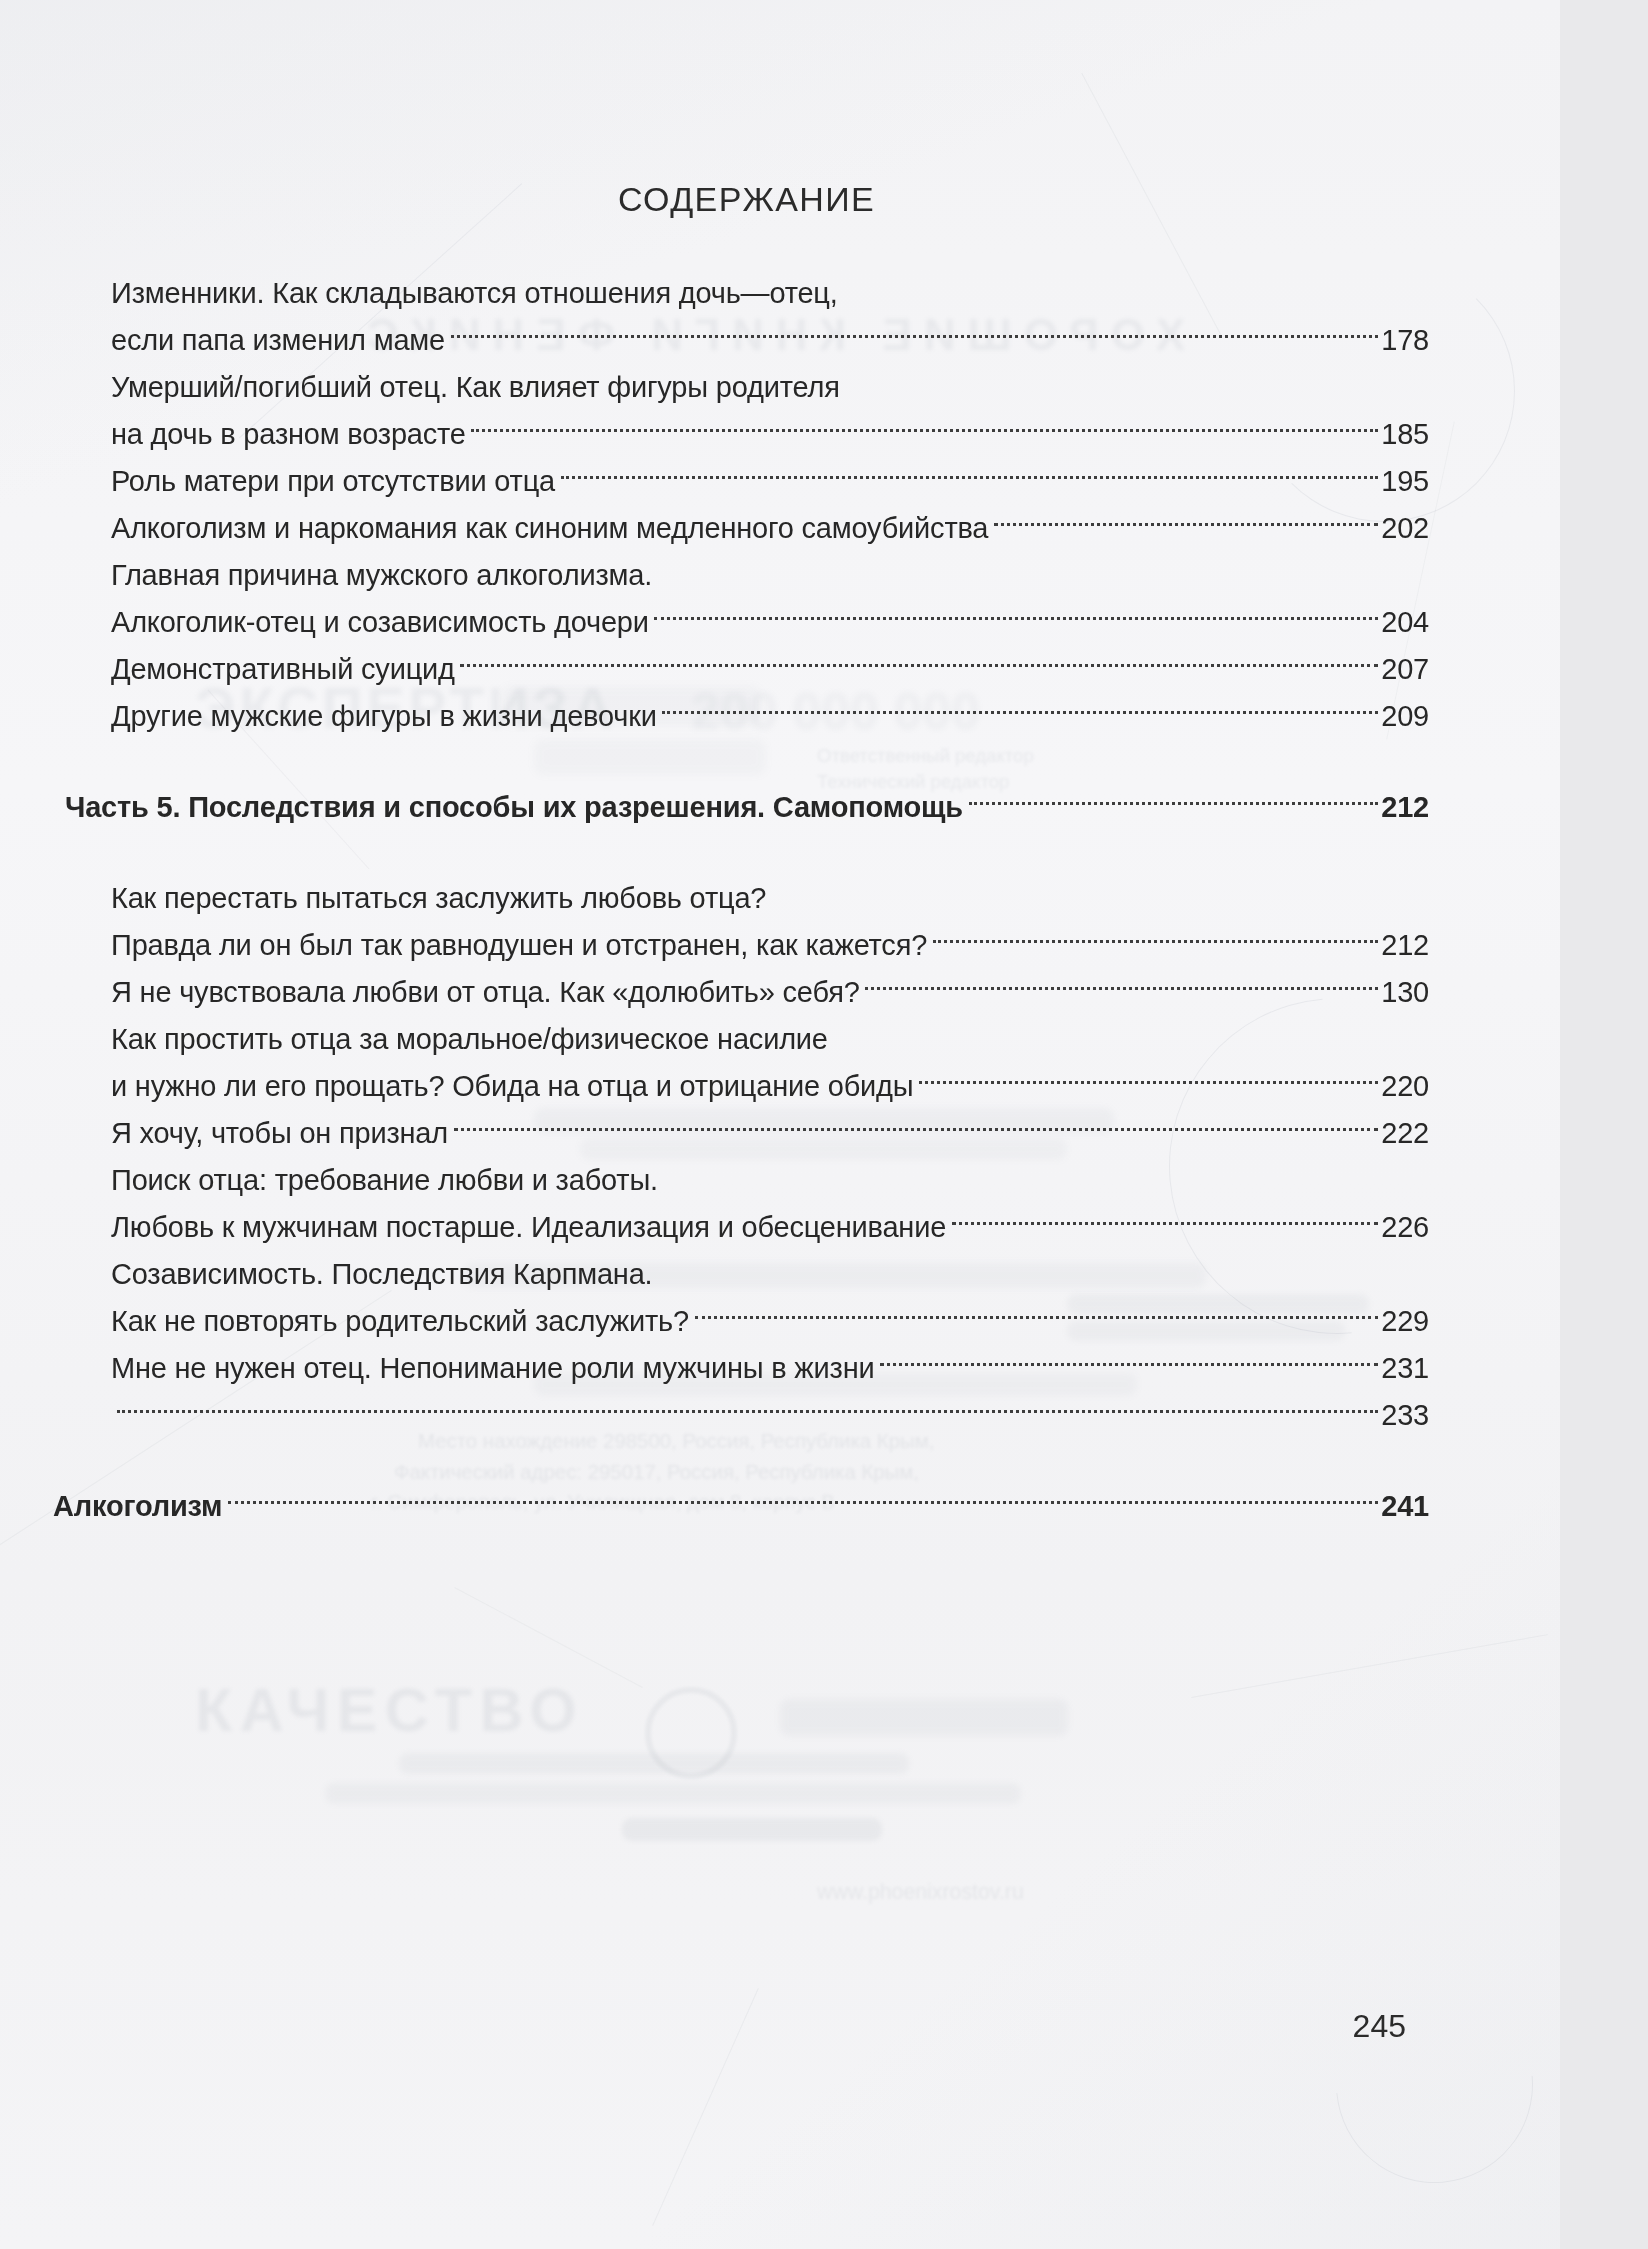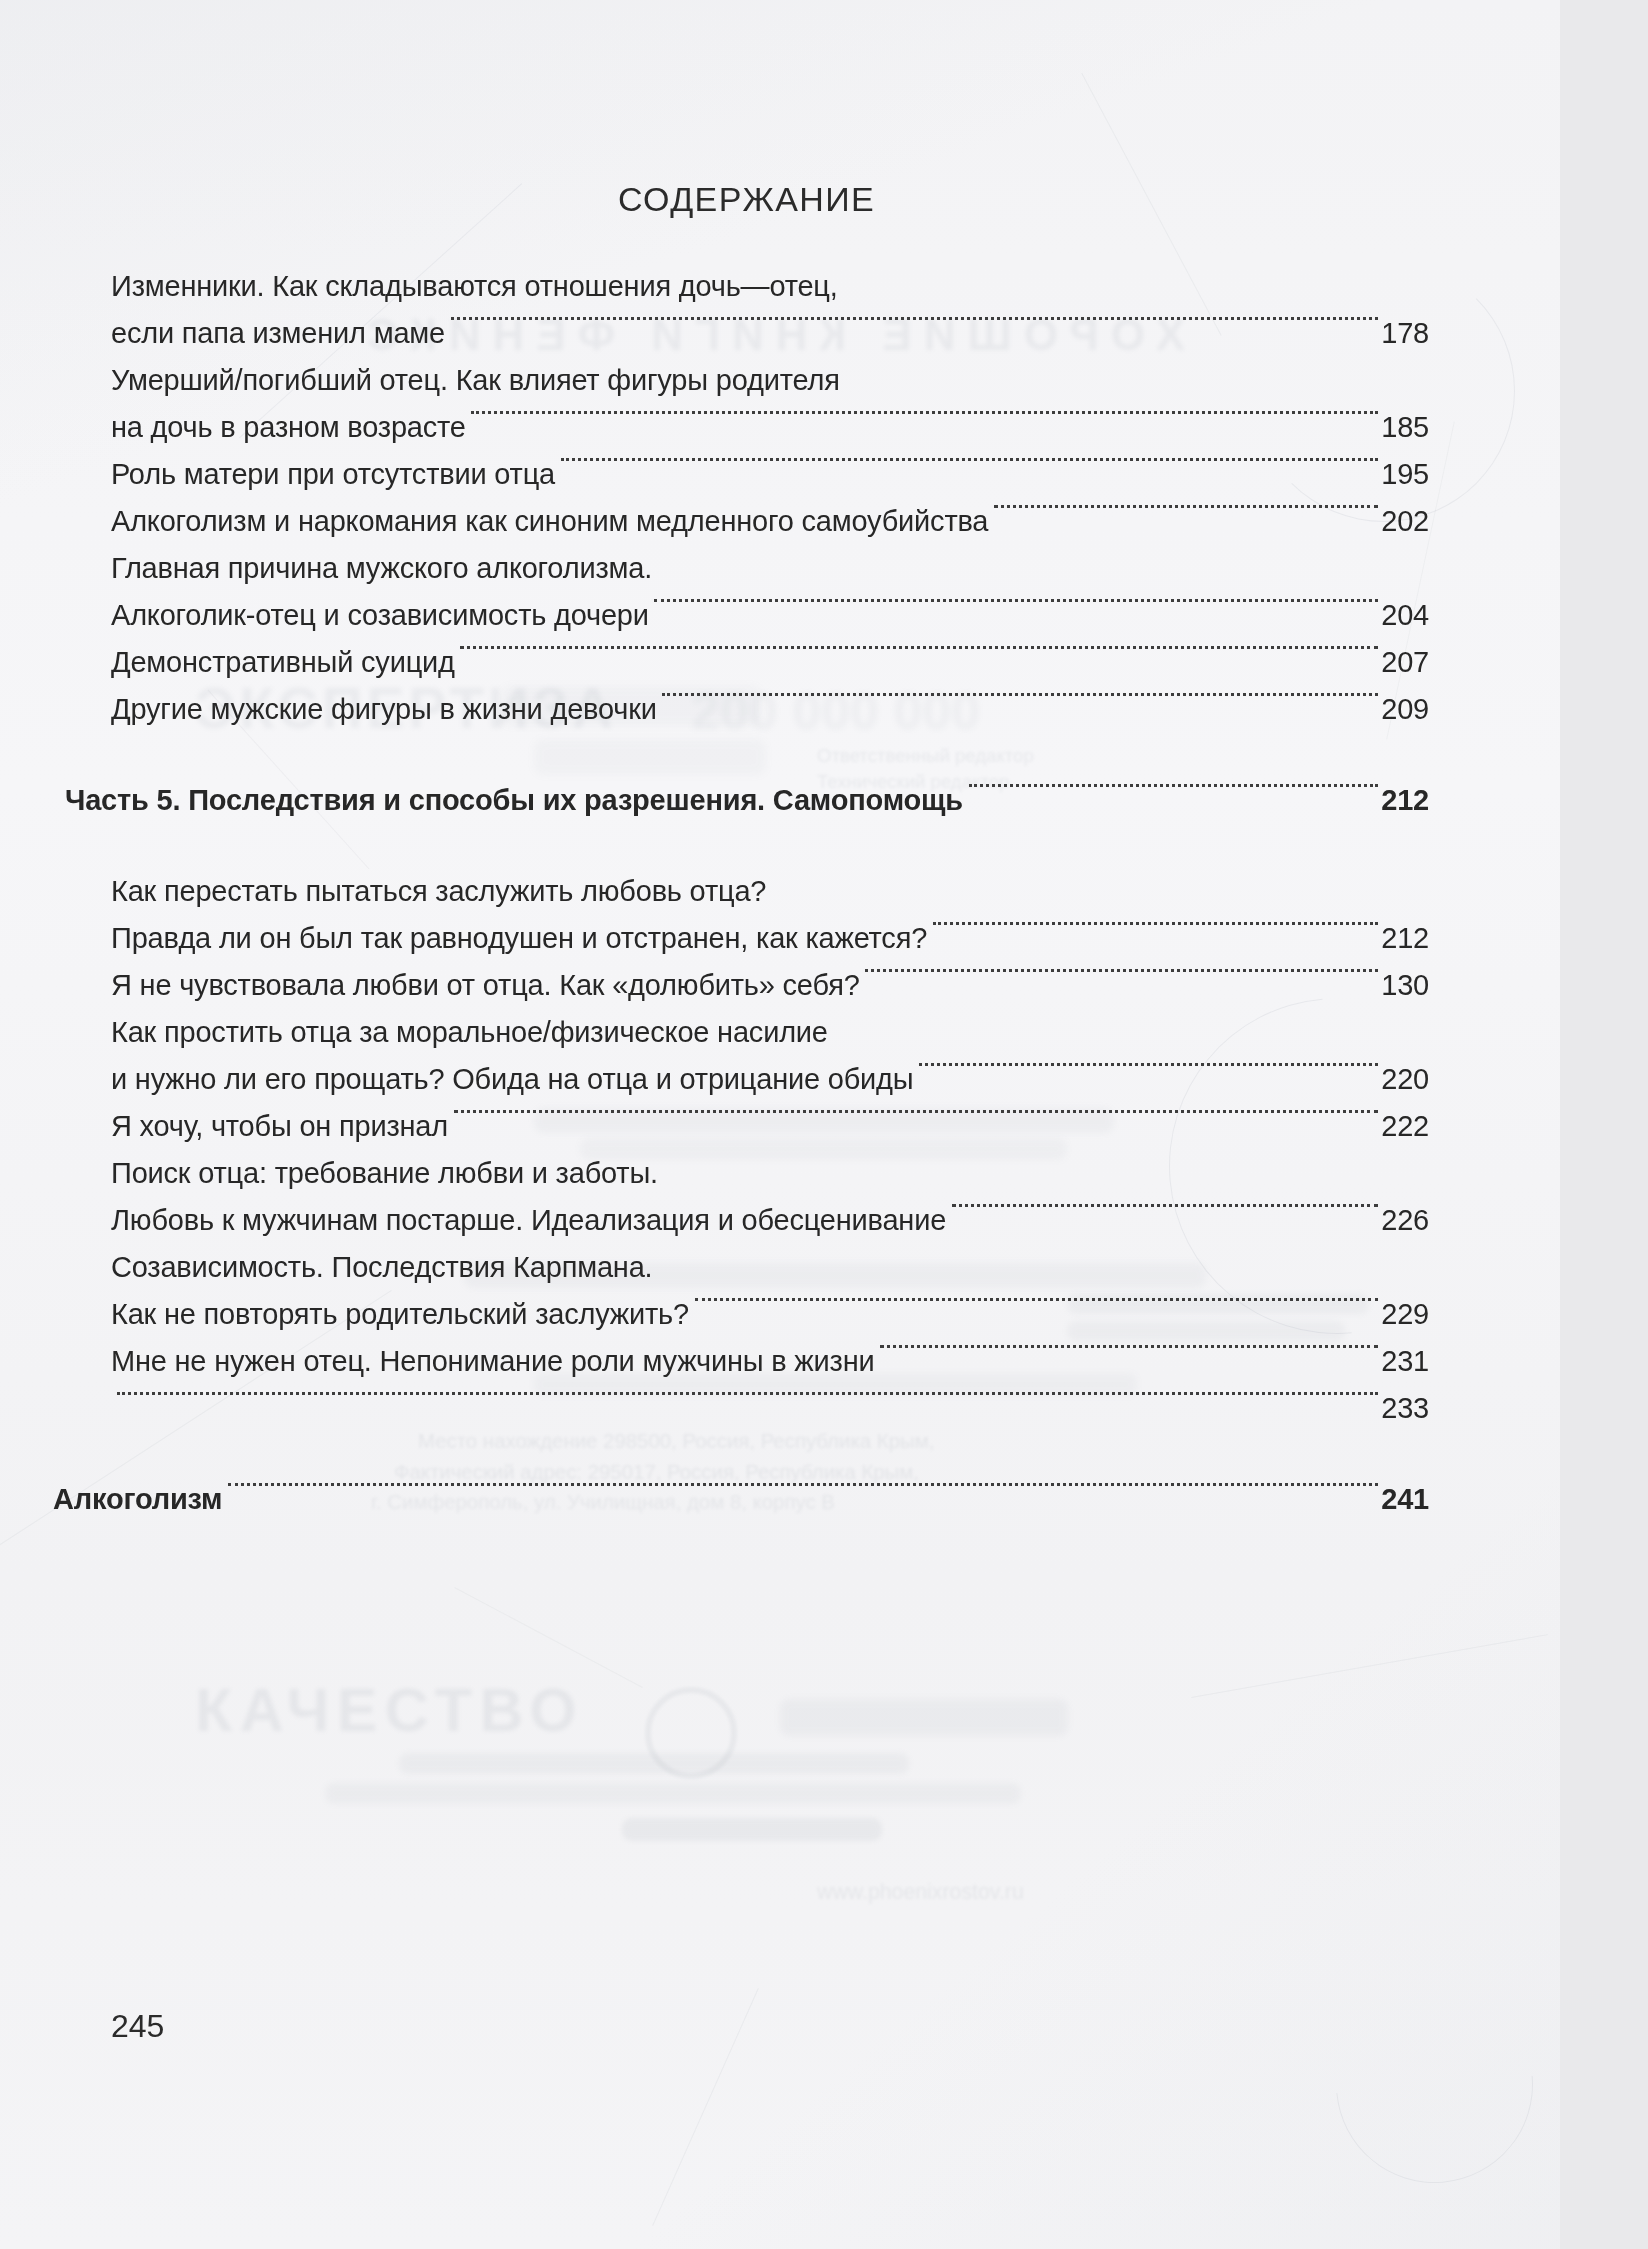--- a/index.html
+++ b/index.html
@@ -17,28 +17,28 @@
        border-top-color:transparent;border-left-color:transparent;pointer-events:none;}
   
   .ghost{position:absolute;color:#87909d;pointer-events:none;white-space:nowrap;}
   .g-blob{position:absolute;background:#8d96a2;border-radius:9.3px;pointer-events:none;}
   
   .title{position:absolute;left:111px;top:180px;width:1271px;text-align:center;
          font-size:34px;letter-spacing:1.4px;color:#2b2b2b;}
   
   .toc{position:absolute;left:111px;top:270px;width:1318px;font-size:29px;
        color:#272727;letter-spacing:-0.2px;}
-  .row{display:flex;align-items:flex-start;height:47px;}
+  .row{display:flex;align-items:center;height:47px;}
   .row .label{white-space:nowrap;}
   .row .dots{flex:1 1 auto;min-width:18.6px;border-bottom:3.2px dotted #3d3d3d;margin:0 2.8px 7.4px 5.6px;}
   .row .num{white-space:nowrap;}
   .row.part{font-weight:bold;margin-left:-46px;}
   .row.afterword{font-weight:bold;margin-left:-58px;}
   .row.gap{margin-top:44px;}
-  .pagenum{position:absolute;left:111px;top:2008px;width:1295px;text-align:left;
+  .pagenum{position:absolute;left:111px;top:2008px;width:1295px;text-align:right;
            font-size:32px;color:#2b2b2b;}
 </style>
 </head>
 <body>
 
 <div class="page">
 
   <div class="fiber" style="left:380px;top:121px;width:1.4px;height:380px;transform:rotate(48deg);"></div>
   <div class="fiber" style="left:1151px;top:56px;width:0.9px;height:297px;transform:rotate(-28deg);opacity:0.10;"></div>
   <div class="fiber" style="left:288px;top:659px;width:0.9px;height:241px;transform:rotate(-42deg);opacity:0.09;"></div>

